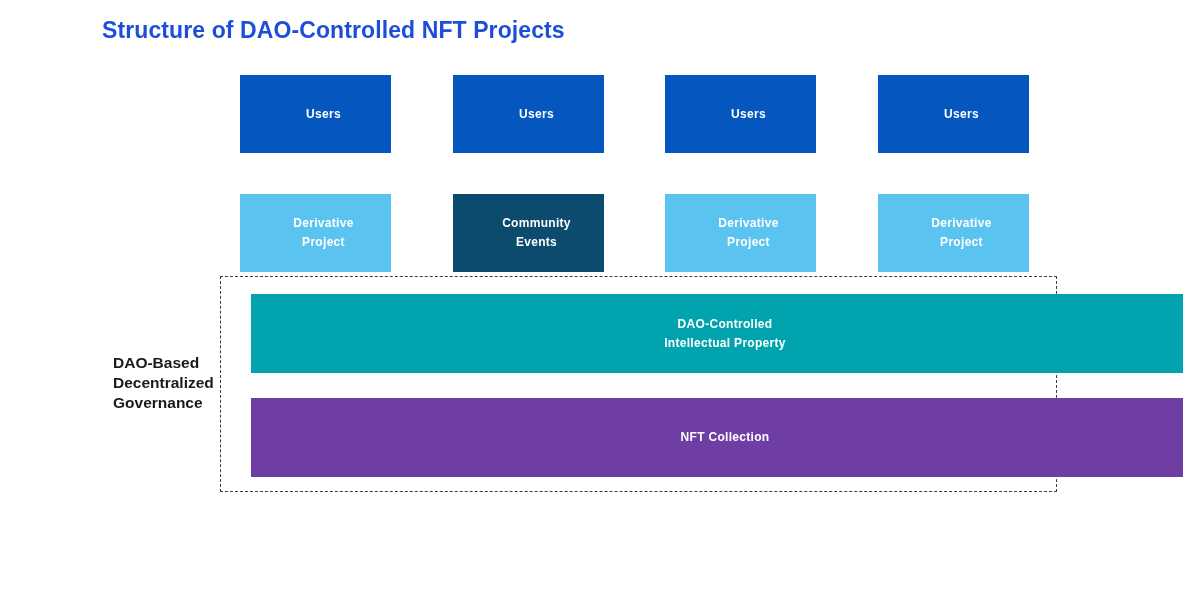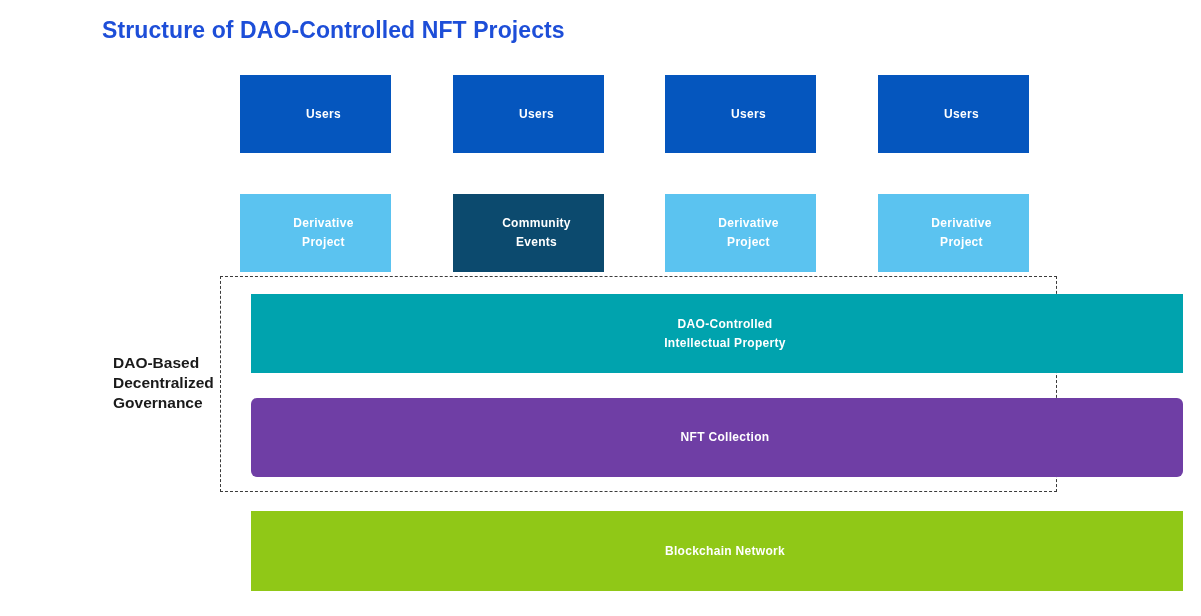--- a/index.html
+++ b/index.html
@@ -55,21 +55,21 @@
     border: 1.5px dashed #3c3c3c;
     background: transparent;
   }
   .wide-box {
     left: 251px;
     width: 932px;
     height: 79px;
     text-align: center;
   }
   .ip-box   { top: 294px; }
-  .nft-box  { top: 398px; border-radius: 6px; }
+  .nft-box  { top: 398px; }
   .chain-box { top: 511px; height: 80px; }
   .side-label {
     position: absolute;
     left: 88px; top: 353px;
     font-size: 15.5px;
     font-weight: 700;
     line-height: 20px;
     color: #1a1a1a;
     white-space: pre-line;
     margin-left: 25px;
@@ -100,15 +100,14 @@
 
   <div class="side-label">DAO-Based
 Decentralized
 Governance</div>
 
   <div class="box wide-box ip-box" style="background-color: rgb(0, 163, 174);">DAO-Controlled
 Intellectual Property</div>
 
   <div class="box wide-box nft-box" style="background-color: rgb(111, 62, 165);">NFT Collection</div>
 
-  <div class="box wide-box chain-box" style="background-color: rgb(144, 200, 23);">Blockchain Network</div>
 
 </div>
 
 </body></html>

